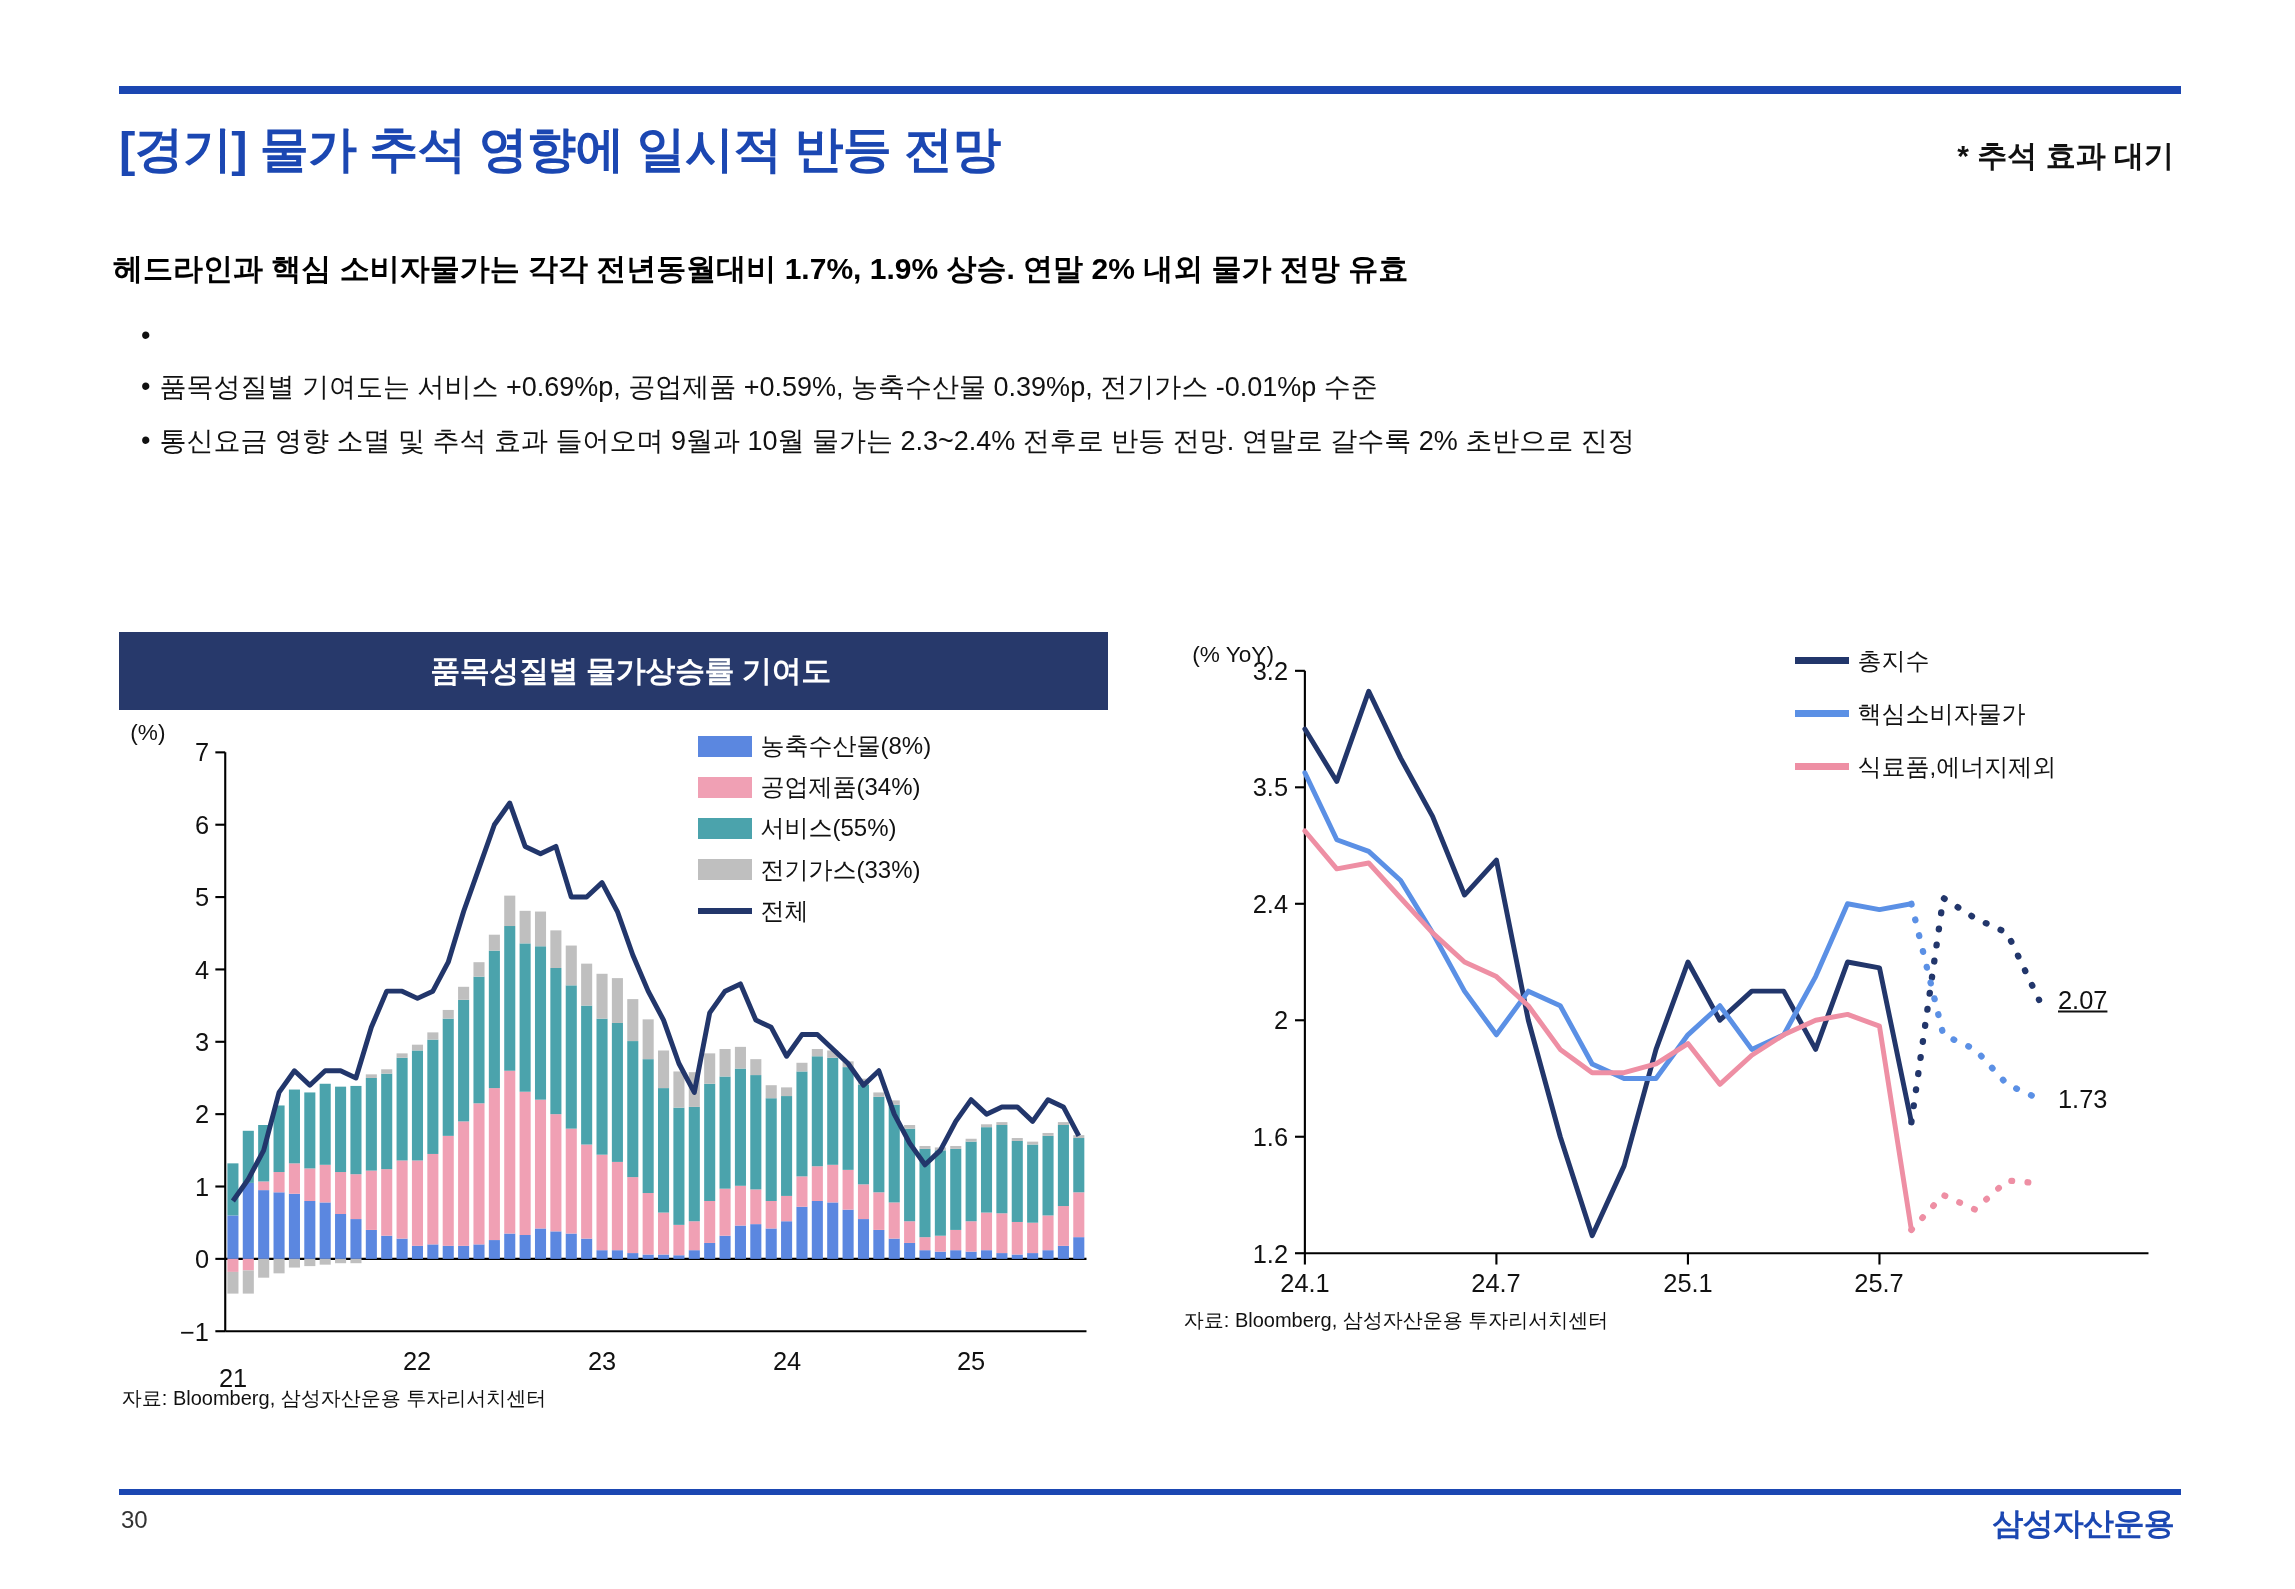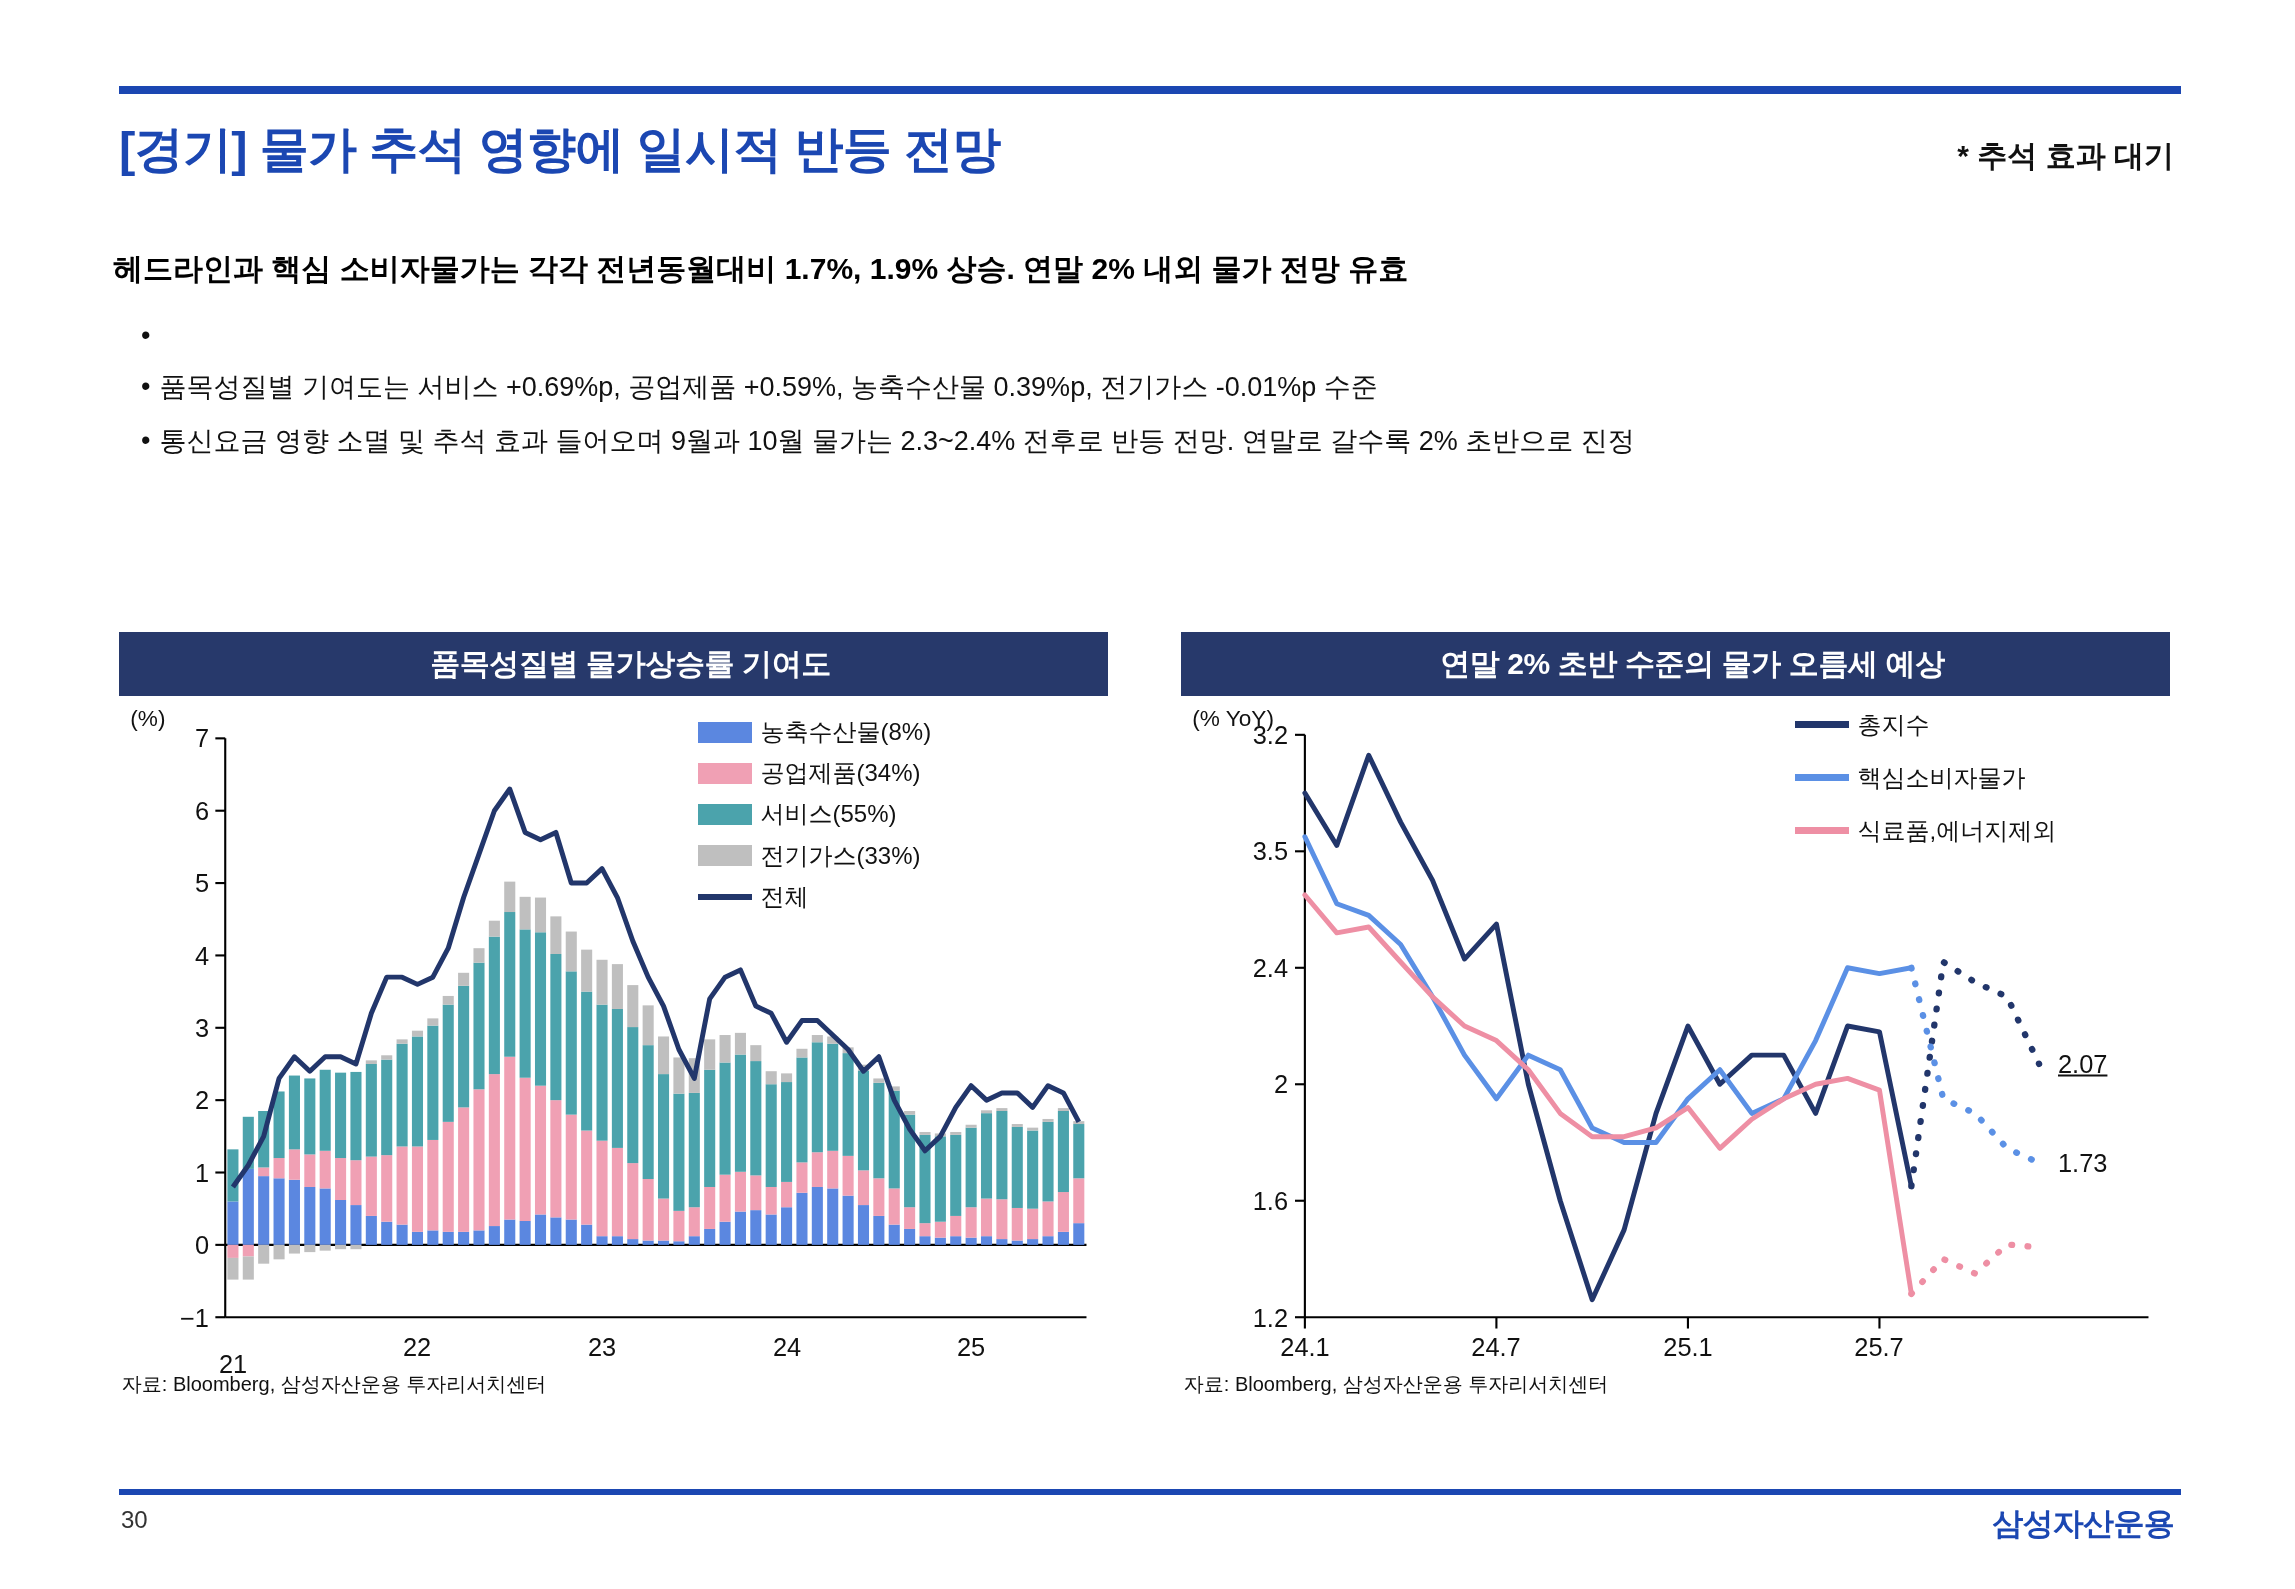--- a/index.html
+++ b/index.html
@@ -40,21 +40,21 @@
 
   
   .panel{position:absolute;}
   .panel-head{
     background:#27396B;color:#ffffff;
     display:flex;align-items:center;justify-content:center;
     font-size:30px;font-weight:bold;letter-spacing:-0.4px;
   }
   .panel-left{left:119px;top:632px;width:989px;}
   .panel-right{left:1181px;top:632px;width:989px;}
-  .panel-head{height:64px;padding-left:34px;}
+  .panel-head{height:78px;padding-left:34px;}
 
   .plotwrap{position:relative;width:989px;height:713px;}
 
   .axis-unit{
     position:absolute;font-size:22.6px;color:#111;white-space:nowrap;
   }
   .ytick{
     position:absolute;font-size:25.4px;color:#111;
     text-align:right;white-space:nowrap;transform:translateY(-50%);
   }
@@ -399,21 +399,20 @@
           <div class="legend-row">
             <span class="lineswatch" style="background: rgb(34, 54, 107);"></span>
             <span>전체</span>
           </div>
         </div>
       <div class="srcline" style="left:2.8px;top:675px;">자료: Bloomberg, 삼성자산운용 투자리서치센터</div>
     </div>
   </div>
 
   <div class="panel panel-right">
-    <div class="panel-head">연말 2% 초반 수준의 물가 오름세 예상</div>
     <div class="plotwrap">
       <div class="axis-unit" style="left:11.3px;top:10px;">(% YoY)</div>
       <svg id="svg-right" width="989" height="713" viewBox="0 0 1400 1010">
           <path d="M 175 55 L 175 880" stroke="#000" stroke-width="3" fill="none"></path>
           <line x1="161" y1="880" x2="175" y2="880" stroke="#000" stroke-width="3"></line>
           <line x1="161" y1="715" x2="175" y2="715" stroke="#000" stroke-width="3"></line>
           <line x1="161" y1="550" x2="175" y2="550" stroke="#000" stroke-width="3"></line>
           <line x1="161" y1="385" x2="175" y2="385" stroke="#000" stroke-width="3"></line>
           <line x1="161" y1="220" x2="175" y2="220" stroke="#000" stroke-width="3"></line>
           <line x1="161" y1="55" x2="175" y2="55" stroke="#000" stroke-width="3"></line>

